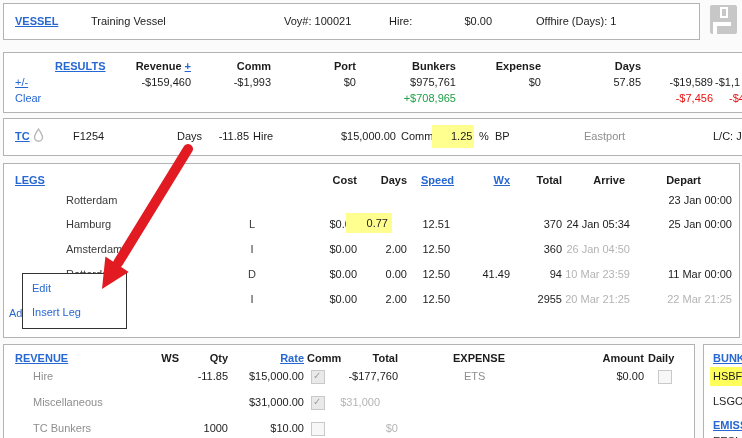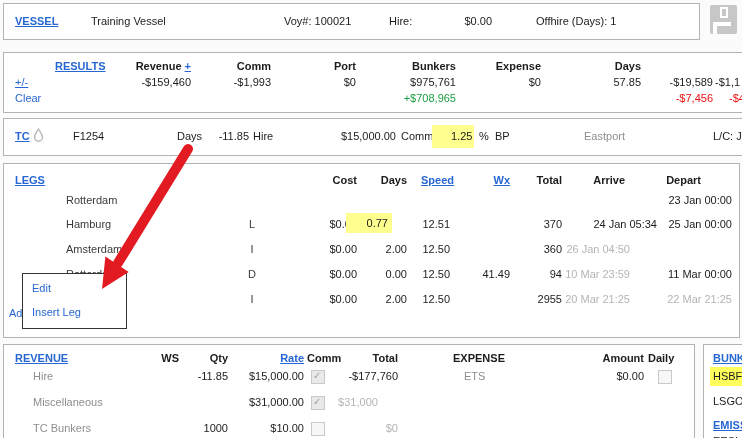--- a/index.html
+++ b/index.html
@@ -114,21 +114,21 @@
       <div class="abs r lh" style="left:638px;top:0;width:90px;">23 Jan 00:00</div>
     </div>
 
     <div class="abs" style="left:0;top:53px;width:733px;height:16px;">
       <div class="abs dark lh" style="left:62px;top:0;">Hamburg</div>
       <div class="abs dark lh" style="left:242px;top:0;width:12px;text-align:center;">L</div>
       <div class="abs r lh" style="left:293px;top:0;width:60px;">$0.00</div>
       <div class="abs r" style="left:340px;top:-4px;width:48px;"><span class="hl" style="display:inline-block;padding:4px 4px 4px 21px;">0.77</span></div>
       <div class="abs r lh" style="left:386px;top:0;width:60px;">12.51</div>
       <div class="abs r lh" style="left:498px;top:0;width:60px;">370</div>
-      <div class="abs r lh" style="left:563px;top:0;width:90px;">24 Jan 05:34</div>
+      <div class="abs r lh" style="left:536px;top:0;width:90px;">24 Jan 05:34</div>
       <div class="abs r lh" style="left:638px;top:0;width:90px;">25 Jan 00:00</div>
     </div>
 
     <div class="abs" style="left:0;top:78px;width:733px;height:16px;">
       <div class="abs dark lh" style="left:62px;top:0;">Amsterdam</div>
       <div class="abs dark lh" style="left:242px;top:0;width:12px;text-align:center;">I</div>
       <div class="abs r lh" style="left:293px;top:0;width:60px;">$0.00</div>
       <div class="abs r lh" style="left:343px;top:0;width:60px;">2.00</div>
       <div class="abs r lh" style="left:386px;top:0;width:60px;">12.50</div>
       <div class="abs r lh" style="left:498px;top:0;width:60px;">360</div>
@@ -183,21 +183,21 @@
       <div class="abs r lh" style="left:314px;top:0;width:80px;">-$177,760</div>
       <div class="abs gray lh" style="left:460px;top:0;">ETS</div>
       <div class="abs r lh" style="left:580px;top:0;width:60px;">$0.00</div>
       <div class="cb" style="left:654px;top:1px;"></div>
     </div>
 
     <div class="abs" style="left:0;top:50px;width:688px;height:16px;">
       <div class="abs gray lh" style="left:29px;top:0;">Miscellaneous</div>
       <div class="abs r lh" style="left:240px;top:0;width:60px;">$31,000.00</div>
       <div class="cb checked" style="left:307px;top:1px;"></div>
-      <div class="abs r muted lh" style="left:314px;top:0;width:80px;text-align:center;">$31,000</div>
+      <div class="abs r muted lh" style="left:296px;top:0;width:80px;">$31,000</div>
     </div>
 
     <div class="abs" style="left:0;top:76px;width:688px;height:16px;">
       <div class="abs gray lh" style="left:29px;top:0;">TC Bunkers</div>
       <div class="abs r lh" style="left:164px;top:0;width:60px;">1000</div>
       <div class="abs r lh" style="left:240px;top:0;width:60px;">$10.00</div>
       <div class="cb" style="left:307px;top:1px;"></div>
       <div class="abs r muted lh" style="left:314px;top:0;width:80px;">$0</div>
     </div>
   </div>

